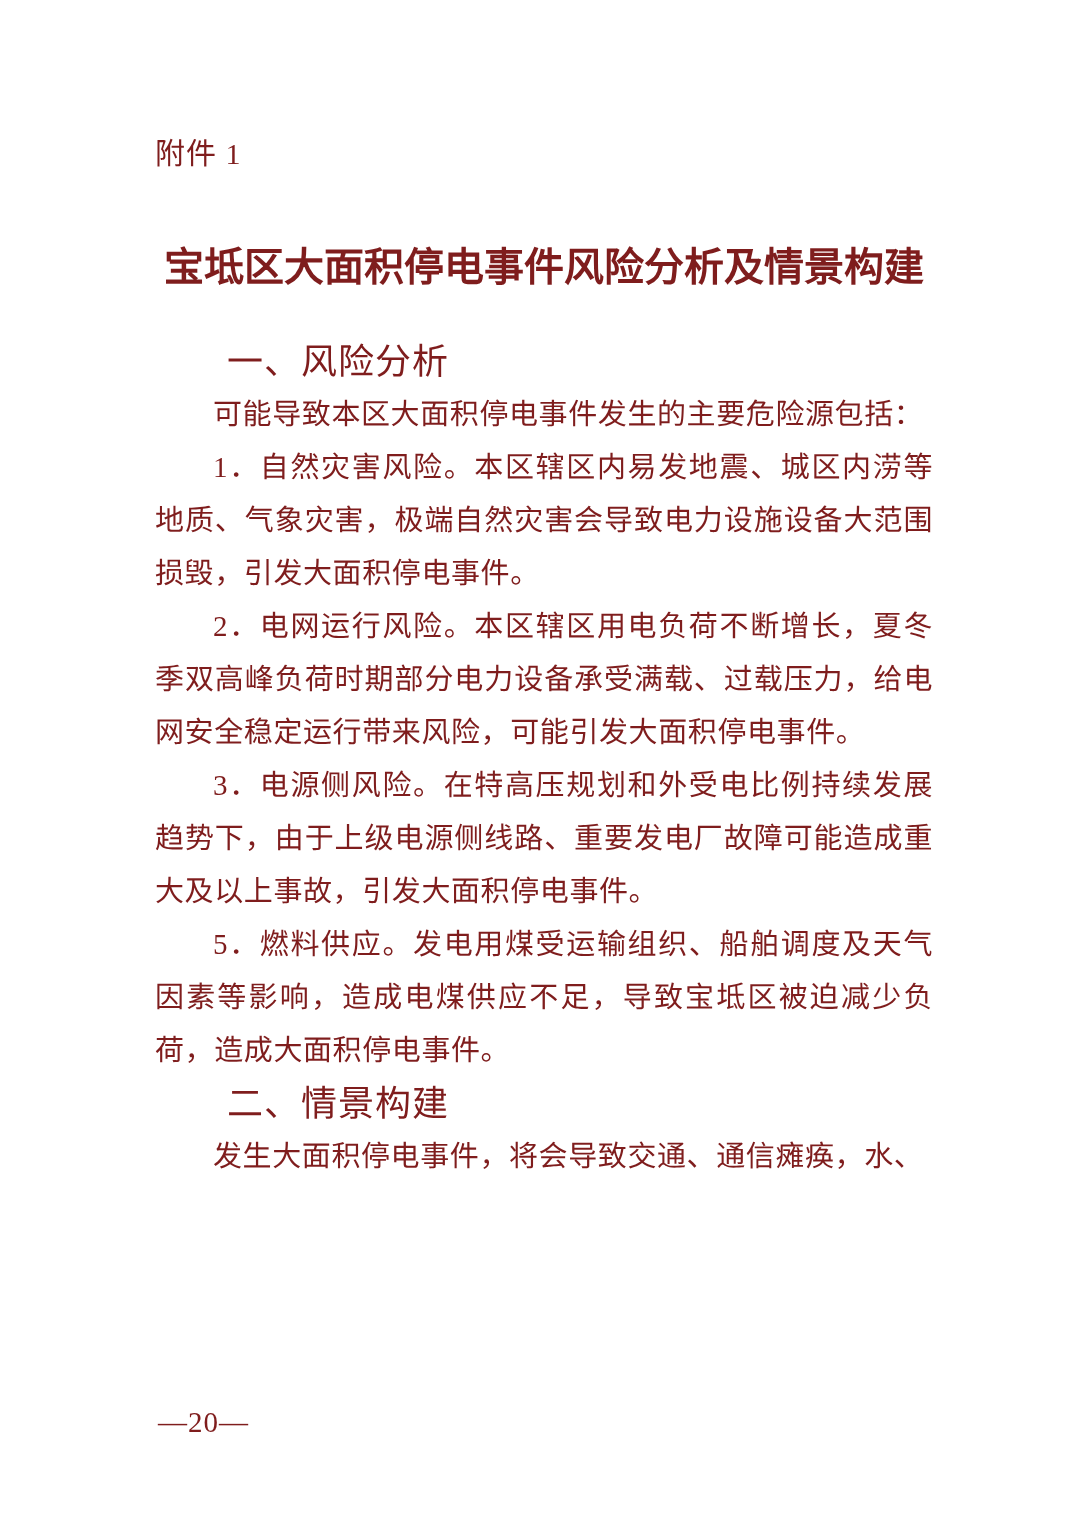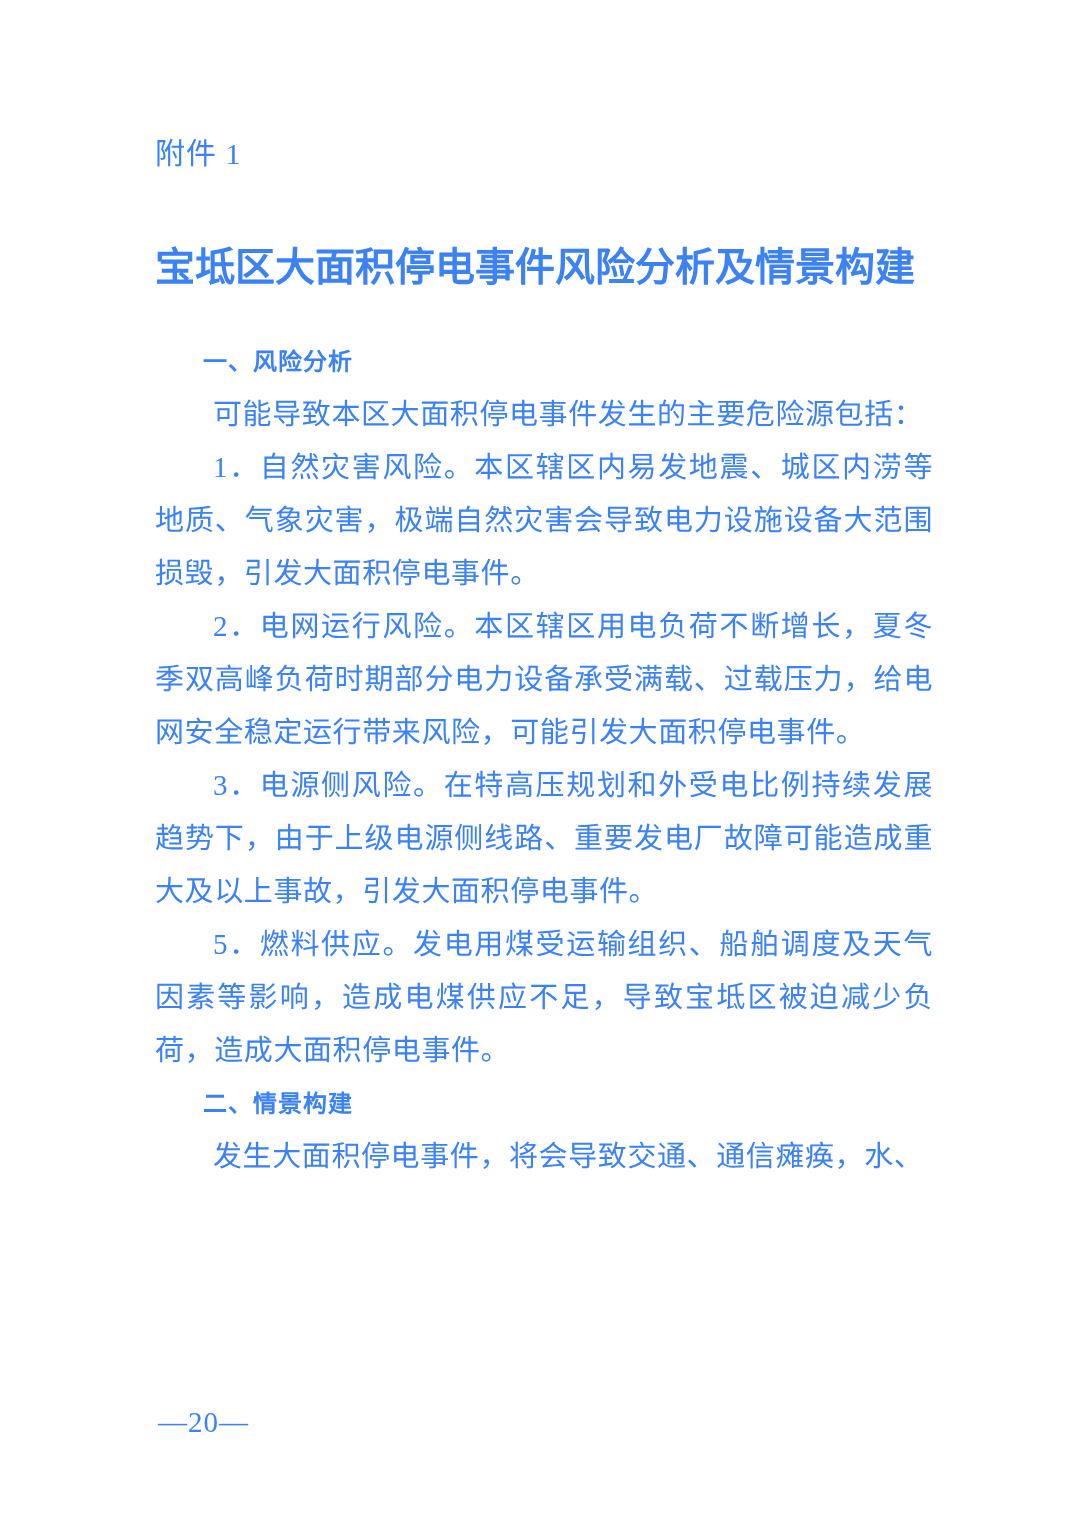--- a/index.html
+++ b/index.html
@@ -1,51 +1,51 @@
 <!DOCTYPE html>
 <html lang="zh-CN"><head>
 <meta charset="utf-8">
 <style>
   html, body { margin: 0; padding: 0; background: #ffffff; }
   .page {
     position: relative;
     width: 1074px;
     height: 1520px;
     background: #ffffff;
-    color: #3b82f6;
+    color: #7f1d1d;
     font-family: "Liberation Serif", "DejaVu Serif", serif;
     box-sizing: border-box;
     overflow: hidden;
   }
   .content {
     position: absolute;
     left: 155px;
     top: 135px;
     width: 778px;
   }
   .attachment {
     font-size: 30px;
     line-height: 38px;
     letter-spacing: 1px;
   }
   .doc-title {
     margin: 70px 0 0 0;
     font-size: 40px;
     font-weight: bold;
     line-height: 50px;
-    text-align: left;
+    text-align: center;
     letter-spacing: 0px;
     font-family: "Liberation Serif", "DejaVu Serif", serif;
   }
   .body-text { margin-top: 42px; }
   .section-heading {
     margin: 0;
     font-family: "Liberation Sans", "DejaVu Sans", sans-serif;
-    font-size: 24px;
-    font-weight: bold;
+    font-size: 36px;
+    font-weight: normal;
     line-height: 53px;
     text-indent: 2em;
     letter-spacing: 1px;
   }
   .para {
     margin: 0;
     font-size: 29px;
     line-height: 53px;
     text-indent: 2em;
     text-align: justify;

